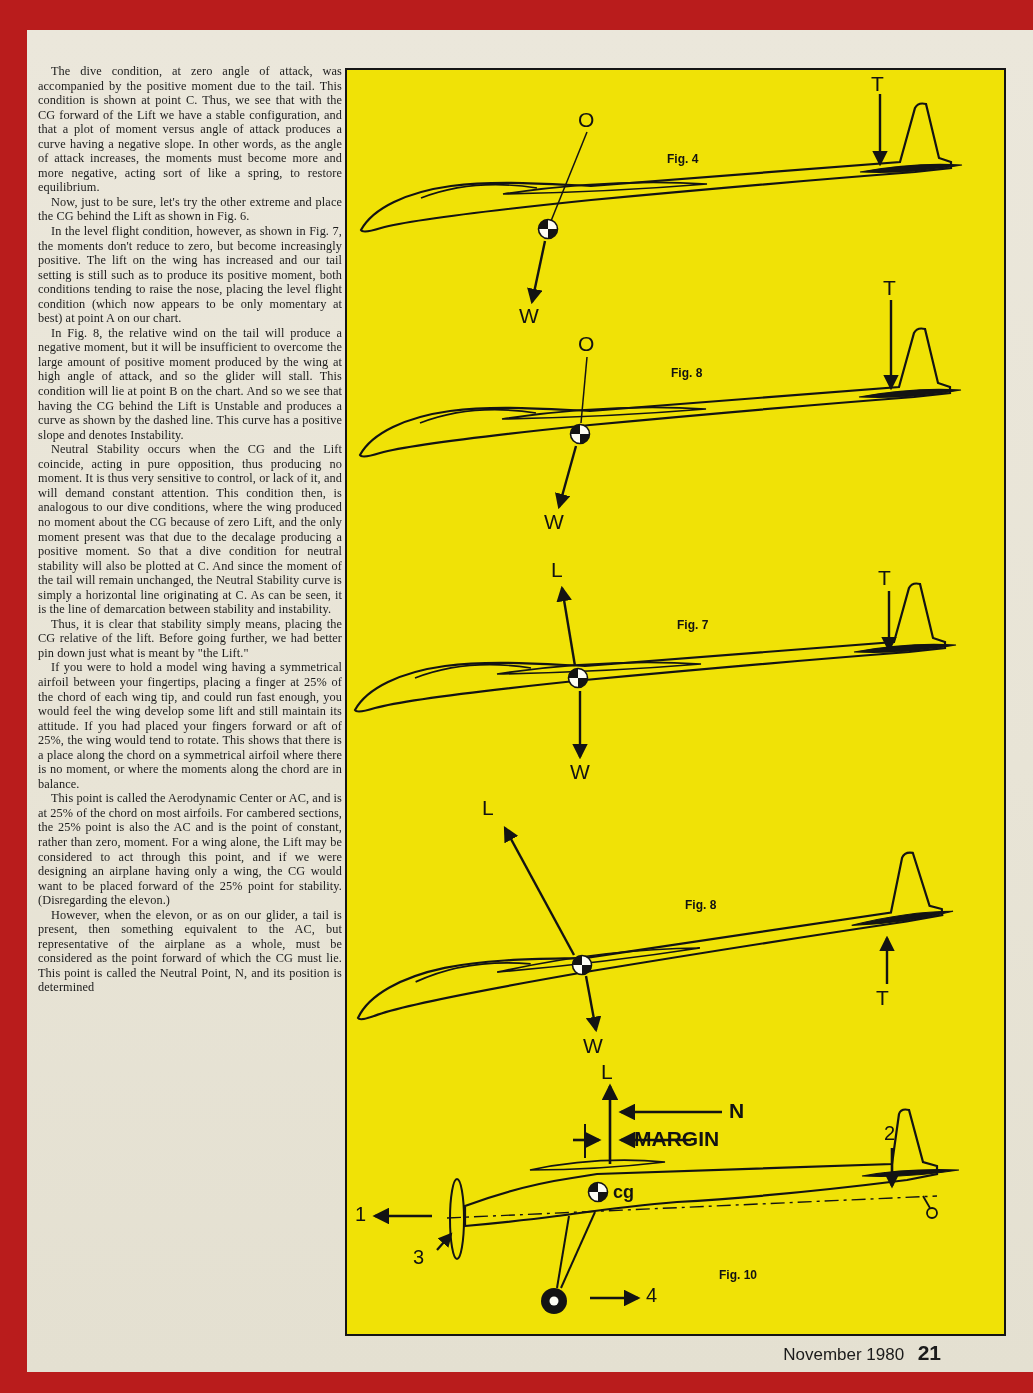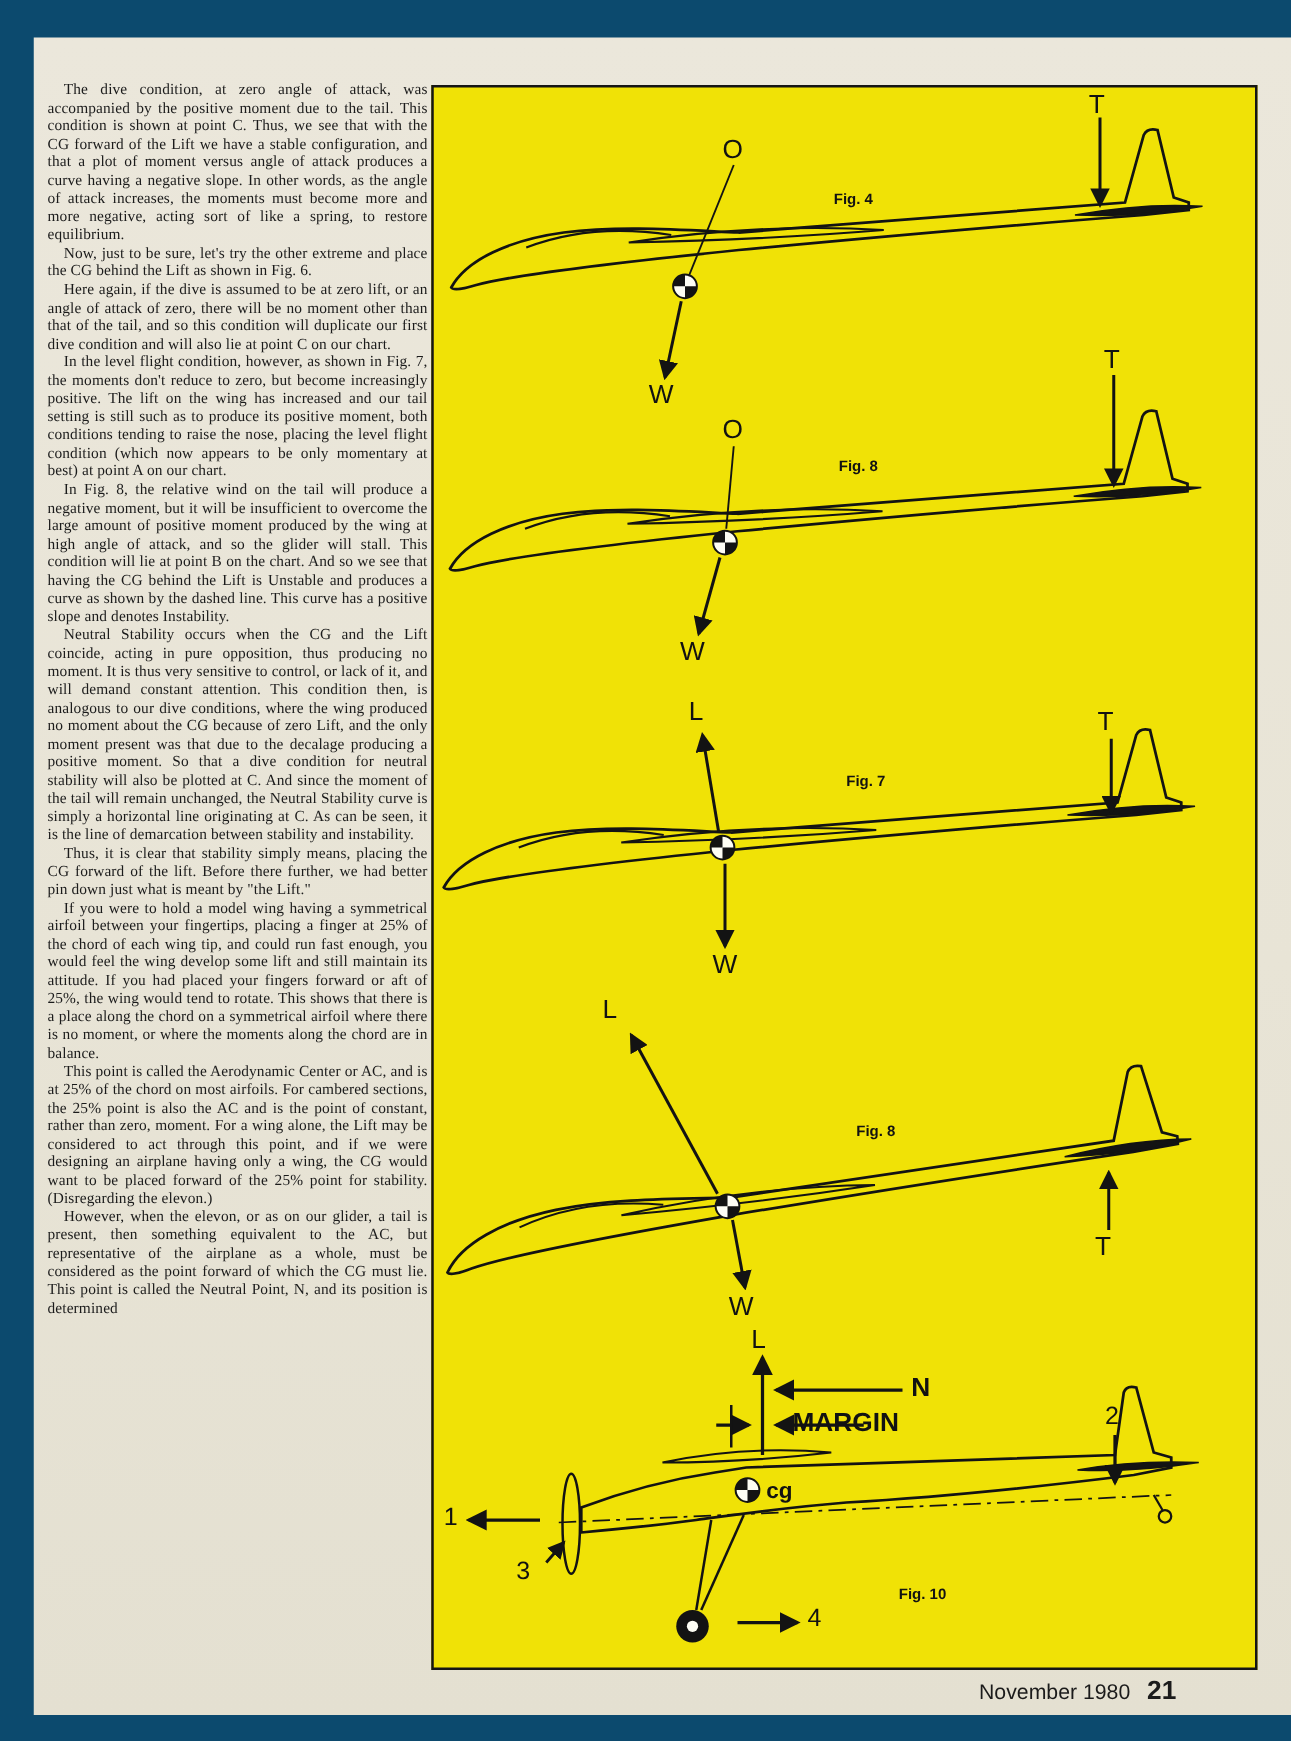--- a/index.html
+++ b/index.html
@@ -1,19 +1,19 @@
 <!DOCTYPE html>
 <html><head>
 <meta charset="utf-8">
 <style>
   * { margin:0; padding:0; box-sizing:border-box; }
   html,body { width:1033px; height:1393px; }
   body { position:relative; background:#111; font-family:"Liberation Serif", serif; overflow:hidden; }
 
-  .page   { position:absolute; inset:0; background:#0c4a6e; }
+  .page   { position:absolute; inset:0; background:#b91c1c; }
   .paper  { position:absolute; left:27px; top:30px; width:1006px; height:1342px;
             background:linear-gradient(180deg,#ebe7db 0%, #e8e4d6 55%, #e4e0d1 100%); }
 
   
   .text-col { position:absolute; left:11px; top:34px; width:304px;
               font-size:12.3px; line-height:14.55px; color:#1b1b1b;
               text-align:justify; letter-spacing:0.1px; }
   .text-col p { text-indent:13px; margin:0; }
 
   
@@ -35,25 +35,24 @@
 </style>
 </head>
 <body>
 
 <div class="page">
   <div class="paper">
 
     <div class="text-col">
       <p>The dive condition, at zero angle of attack, was accompanied by the positive moment due to the tail. This condition is shown at point C. Thus, we see that with the CG forward of the Lift we have a stable configuration, and that a plot of moment versus angle of attack produces a curve having a negative slope. In other words, as the angle of attack increases, the moments must become more and more negative, acting sort of like a spring, to restore equilibrium.</p>
       <p>Now, just to be sure, let's try the other extreme and place the CG behind the Lift as shown in Fig. 6.</p>
-      <p>Here again, if the dive is assumed to be at zero lift, or an angle of attack of zero, there will be no moment other than that of the tail, and so this condition will duplicate our first dive condition and will also lie at point C on our chart.</p>
       <p>In the level flight condition, however, as shown in Fig. 7, the moments don't reduce to zero, but become increasingly positive. The lift on the wing has increased and our tail setting is still such as to produce its positive moment, both conditions tending to raise the nose, placing the level flight condition (which now appears to be only momentary at best) at point A on our chart.</p>
       <p>In Fig. 8, the relative wind on the tail will produce a negative moment, but it will be insufficient to overcome the large amount of positive moment produced by the wing at high angle of attack, and so the glider will stall. This condition will lie at point B on the chart. And so we see that having the CG behind the Lift is Unstable and produces a curve as shown by the dashed line. This curve has a positive slope and denotes Instability.</p>
       <p>Neutral Stability occurs when the CG and the Lift coincide, acting in pure opposition, thus producing no moment. It is thus very sensitive to control, or lack of it, and will demand constant attention. This condition then, is analogous to our dive conditions, where the wing produced no moment about the CG because of zero Lift, and the only moment present was that due to the decalage producing a positive moment. So that a dive condition for neutral stability will also be plotted at C. And since the moment of the tail will remain unchanged, the Neutral Stability curve is simply a horizontal line originating at C. As can be seen, it is the line of demarcation between stability and instability.</p>
-      <p>Thus, it is clear that stability simply means, placing the CG forward of the lift. Before there further, we had better pin down just what is meant by "the Lift."</p>
+      <p>Thus, it is clear that stability simply means, placing the CG relative of the lift. Before going further, we had better pin down just what is meant by "the Lift."</p>
       <p>If you were to hold a model wing having a symmetrical airfoil between your fingertips, placing a finger at 25% of the chord of each wing tip, and could run fast enough, you would feel the wing develop some lift and still maintain its attitude. If you had placed your fingers forward or aft of 25%, the wing would tend to rotate. This shows that there is a place along the chord on a symmetrical airfoil where there is no moment, or where the moments along the chord are in balance.</p>
       <p>This point is called the Aerodynamic Center or AC, and is at 25% of the chord on most airfoils. For cambered sections, the 25% point is also the AC and is the point of constant, rather than zero, moment. For a wing alone, the Lift may be considered to act through this point, and if we were designing an airplane having only a wing, the CG would want to be placed forward of the 25% point for stability. (Disregarding the elevon.)</p>
       <p>However, when the elevon, or as on our glider, a tail is present, then something equivalent to the AC, but representative of the airplane as a whole, must be considered as the point forward of which the CG must lie. This point is called the Neutral Point, N, and its position is determined</p>
     </div>
 
     <div class="panel">
       <svg width="657" height="1264" viewBox="0 0 657 1264">
         <defs>
           <marker id="ah" viewBox="0 0 10 10" refX="8.5" refY="5" markerWidth="6.5" markerHeight="6.5" orient="auto-start-reverse">
             <path d="M0 0 L10 5 L0 10 z" fill="#131313"></path>

